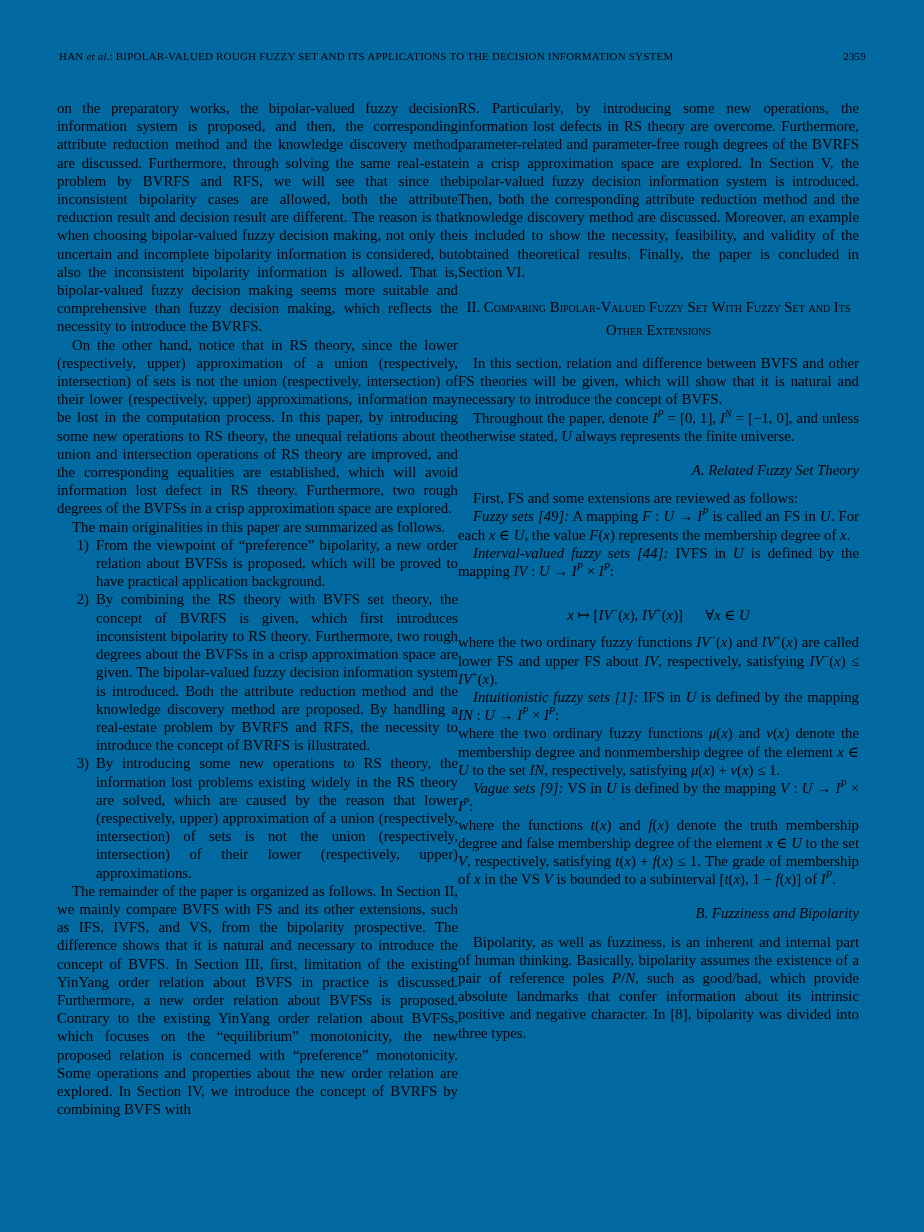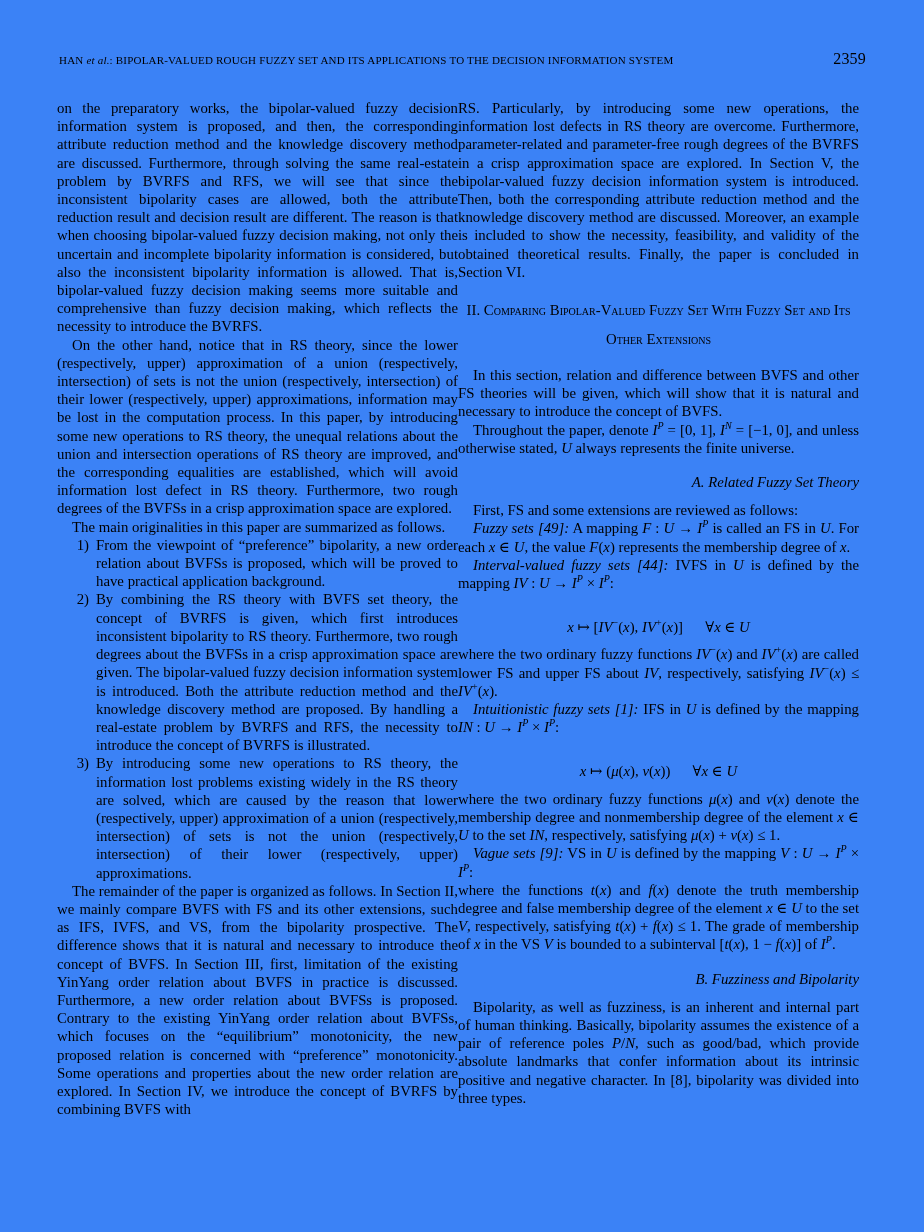--- a/index.html
+++ b/index.html
@@ -6,36 +6,36 @@
     margin: 0;
     padding: 0;
     background: #ffffff;
     color: #000000;
     font-family: "Liberation Serif", "DejaVu Serif", serif;
   }
   .page {
     position: relative;
     width: 924px;
     height: 1232px;
-    background: #3b82f6;
+    background: #0369a1;
     overflow: hidden;
   }
   .running-header {
     position: absolute;
     top: 50px;
     left: 59px;
     width: 807px;
     display: flex;
     justify-content: space-between;
     align-items: baseline;
     font-size: 11px;
     letter-spacing: 0.2px;
     white-space: nowrap;
   }
-  .rh-page { font-size: 16px; }
+  .rh-page { font-size: 11px; }
   .columns {
     position: absolute;
     top: 99px;
     left: 57px;
     width: 812px;
     display: flex;
   }
   .col {
     flex: 0 0 401px;
     width: 401px;
@@ -51,21 +51,21 @@
   sup {
     font-size: 68%;
     line-height: 0;
     vertical-align: super;
   }
   .sec-heading {
     font-size: 14.8px;
     font-weight: normal;
     font-variant: small-caps;
     text-align: center;
-    line-height: 29px;
+    line-height: 23px;
     margin: 15px 4px 12px 4px;
   }
   .subsec-heading {
     font-size: 14.8px;
     font-weight: normal;
     font-style: italic;
     text-align: right;
     line-height: 18.2px;
     margin: 16px 0 10px 0;
   }
@@ -137,21 +137,20 @@
 
       <p>First, FS and some extensions are reviewed as follows:</p>
       <p><i>Fuzzy sets [49]:</i> A mapping <i>F</i> : <i>U</i> → <i>I</i><sup><i>P</i></sup> is called an FS in <i>U</i>. For each <i>x</i> ∈ <i>U</i>, the value <i>F</i>(<i>x</i>) represents the membership degree of <i>x</i>.</p>
       <p><i>Interval-valued fuzzy sets [44]:</i> IVFS in <i>U</i> is defined by the mapping <i>IV</i> : <i>U</i> → <i>I</i><sup><i>P</i></sup> × <i>I</i><sup><i>P</i></sup>:</p>
 
       <div class="formula"><i>x</i> ↦ [<i>IV</i><sup>−</sup>(<i>x</i>), <i>IV</i><sup>+</sup>(<i>x</i>)]  ∀<i>x</i> ∈ <i>U</i></div>
 
       <p class="noindent">where the two ordinary fuzzy functions <i>IV</i><sup>−</sup>(<i>x</i>) and <i>IV</i><sup>+</sup>(<i>x</i>) are called lower FS and upper FS about <i>IV</i>, respectively, satisfying <i>IV</i><sup>−</sup>(<i>x</i>) ≤ <i>IV</i><sup>+</sup>(<i>x</i>).</p>
       <p><i>Intuitionistic fuzzy sets [1]:</i> IFS in <i>U</i> is defined by the mapping <i>IN</i> : <i>U</i> → <i>I</i><sup><i>P</i></sup> × <i>I</i><sup><i>P</i></sup>:</p>
 
-      <div class="formula"><i>x</i> ↦ (<i>μ</i>(<i>x</i>), <i>ν</i>(<i>x</i>))  ∀<i>x</i> ∈ <i>U</i></div>
 
       <p class="noindent">where the two ordinary fuzzy functions <i>μ</i>(<i>x</i>) and <i>ν</i>(<i>x</i>) denote the membership degree and nonmembership degree of the element <i>x</i> ∈ <i>U</i> to the set <i>IN</i>, respectively, satisfying <i>μ</i>(<i>x</i>) + <i>ν</i>(<i>x</i>) ≤ 1.</p>
       <p><i>Vague sets [9]:</i> VS in <i>U</i> is defined by the mapping <i>V</i> : <i>U</i> → <i>I</i><sup><i>P</i></sup> × <i>I</i><sup><i>P</i></sup>:</p>
 
 
       <p class="noindent">where the functions <i>t</i>(<i>x</i>) and <i>f</i>(<i>x</i>) denote the truth membership degree and false membership degree of the element <i>x</i> ∈ <i>U</i> to the set <i>V</i>, respectively, satisfying <i>t</i>(<i>x</i>) + <i>f</i>(<i>x</i>) ≤ 1. The grade of membership of <i>x</i> in the VS <i>V</i> is bounded to a subinterval [<i>t</i>(<i>x</i>), 1 − <i>f</i>(<i>x</i>)] of <i>I</i><sup><i>P</i></sup>.</p>
 
       <div class="subsec-heading">B. Fuzziness and Bipolarity</div>
 
       <p>Bipolarity, as well as fuzziness, is an inherent and internal part of human thinking. Basically, bipolarity assumes the existence of a pair of reference poles <i>P</i>/<i>N</i>, such as good/bad, which provide absolute landmarks that confer information about its intrinsic positive and negative character. In [8], bipolarity was divided into three types.</p>

